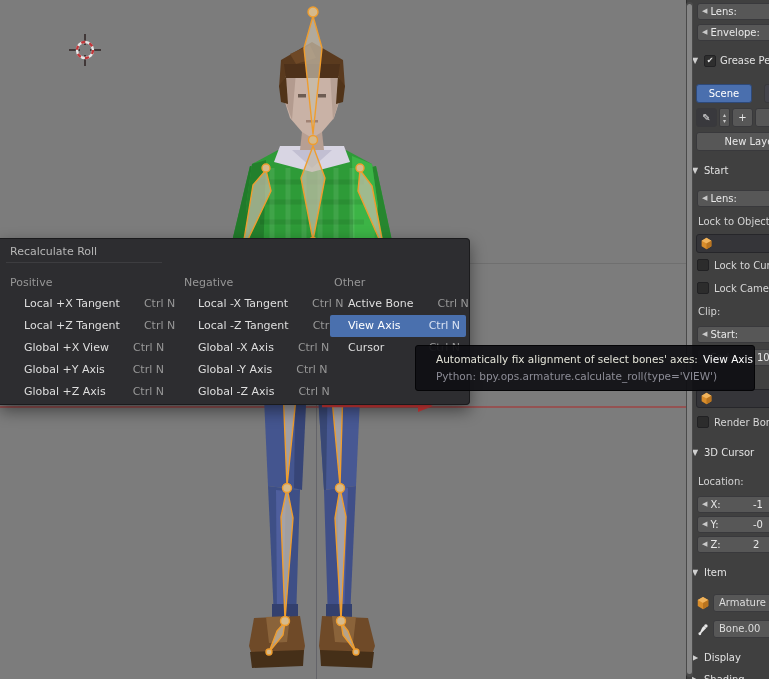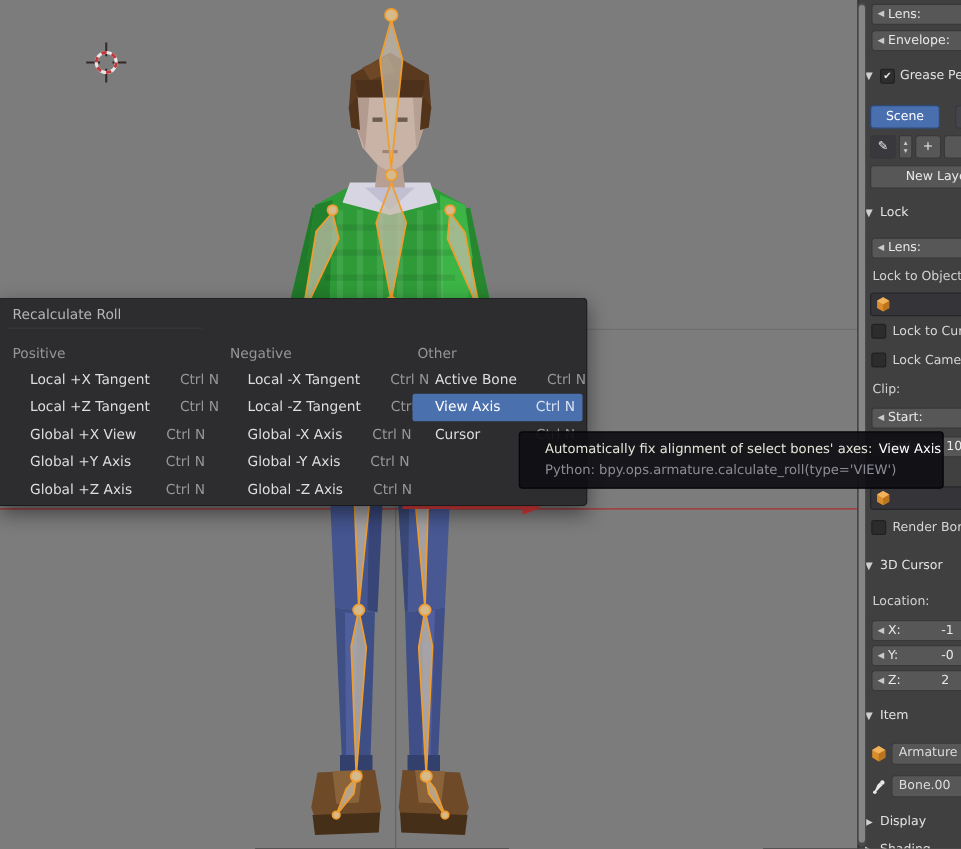--- a/index.html
+++ b/index.html
@@ -249,21 +249,21 @@
     </div>
     <div class="btn" style="top:108px; left:45px; width:21px;">
       <span>+</span>
     </div>
     <div class="btn" style="top:108px; left:68px; width:30px;"></div>
 
     <div class="btn" style="top:132px; left:9px; width:110px;">New Layer</div>
 
     <div class="phead" style="top:162px">
       <span class="tri">▼</span>
-      <span class="phl">Lock</span>
+      <span class="phl">Start</span>
     </div>
 
     <div class="pfield" style="top:190px">
       <span class="step">◀</span>
       <span>Lens:</span>
     </div>
 
     <div class="plab" style="top:216px">Lock to Object:</div>
 
     <div class="objfield" style="top:234px">

